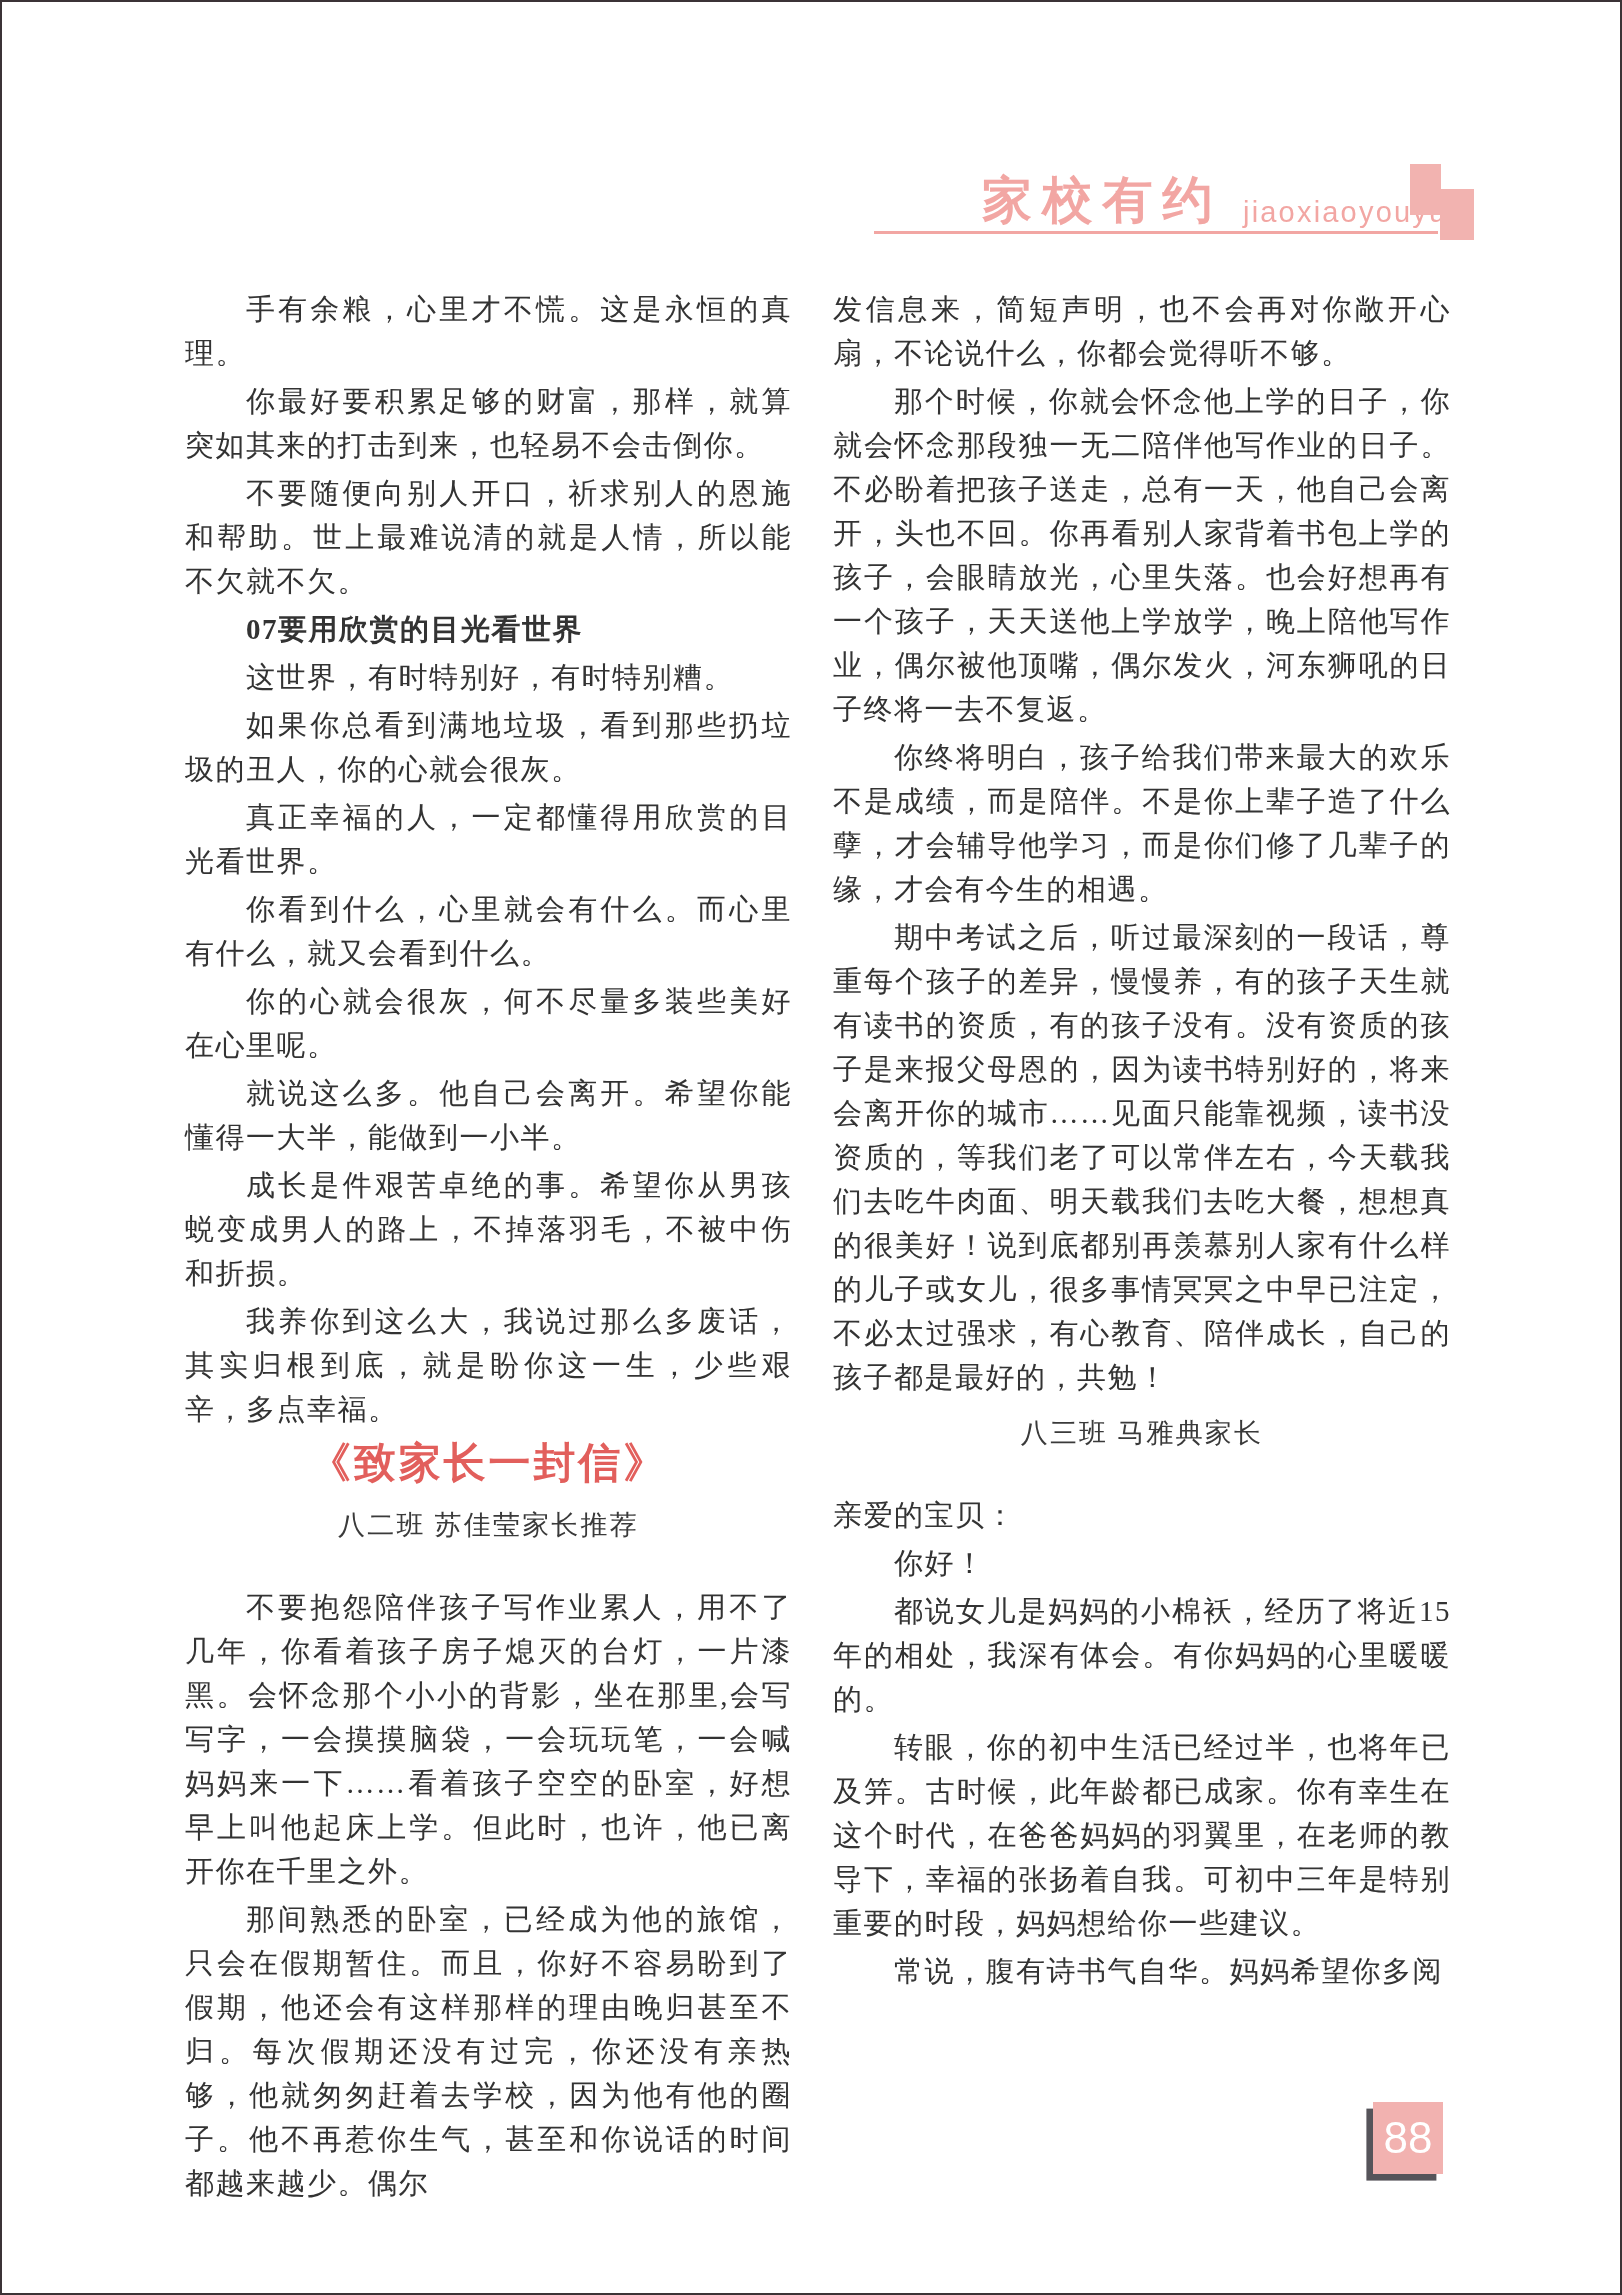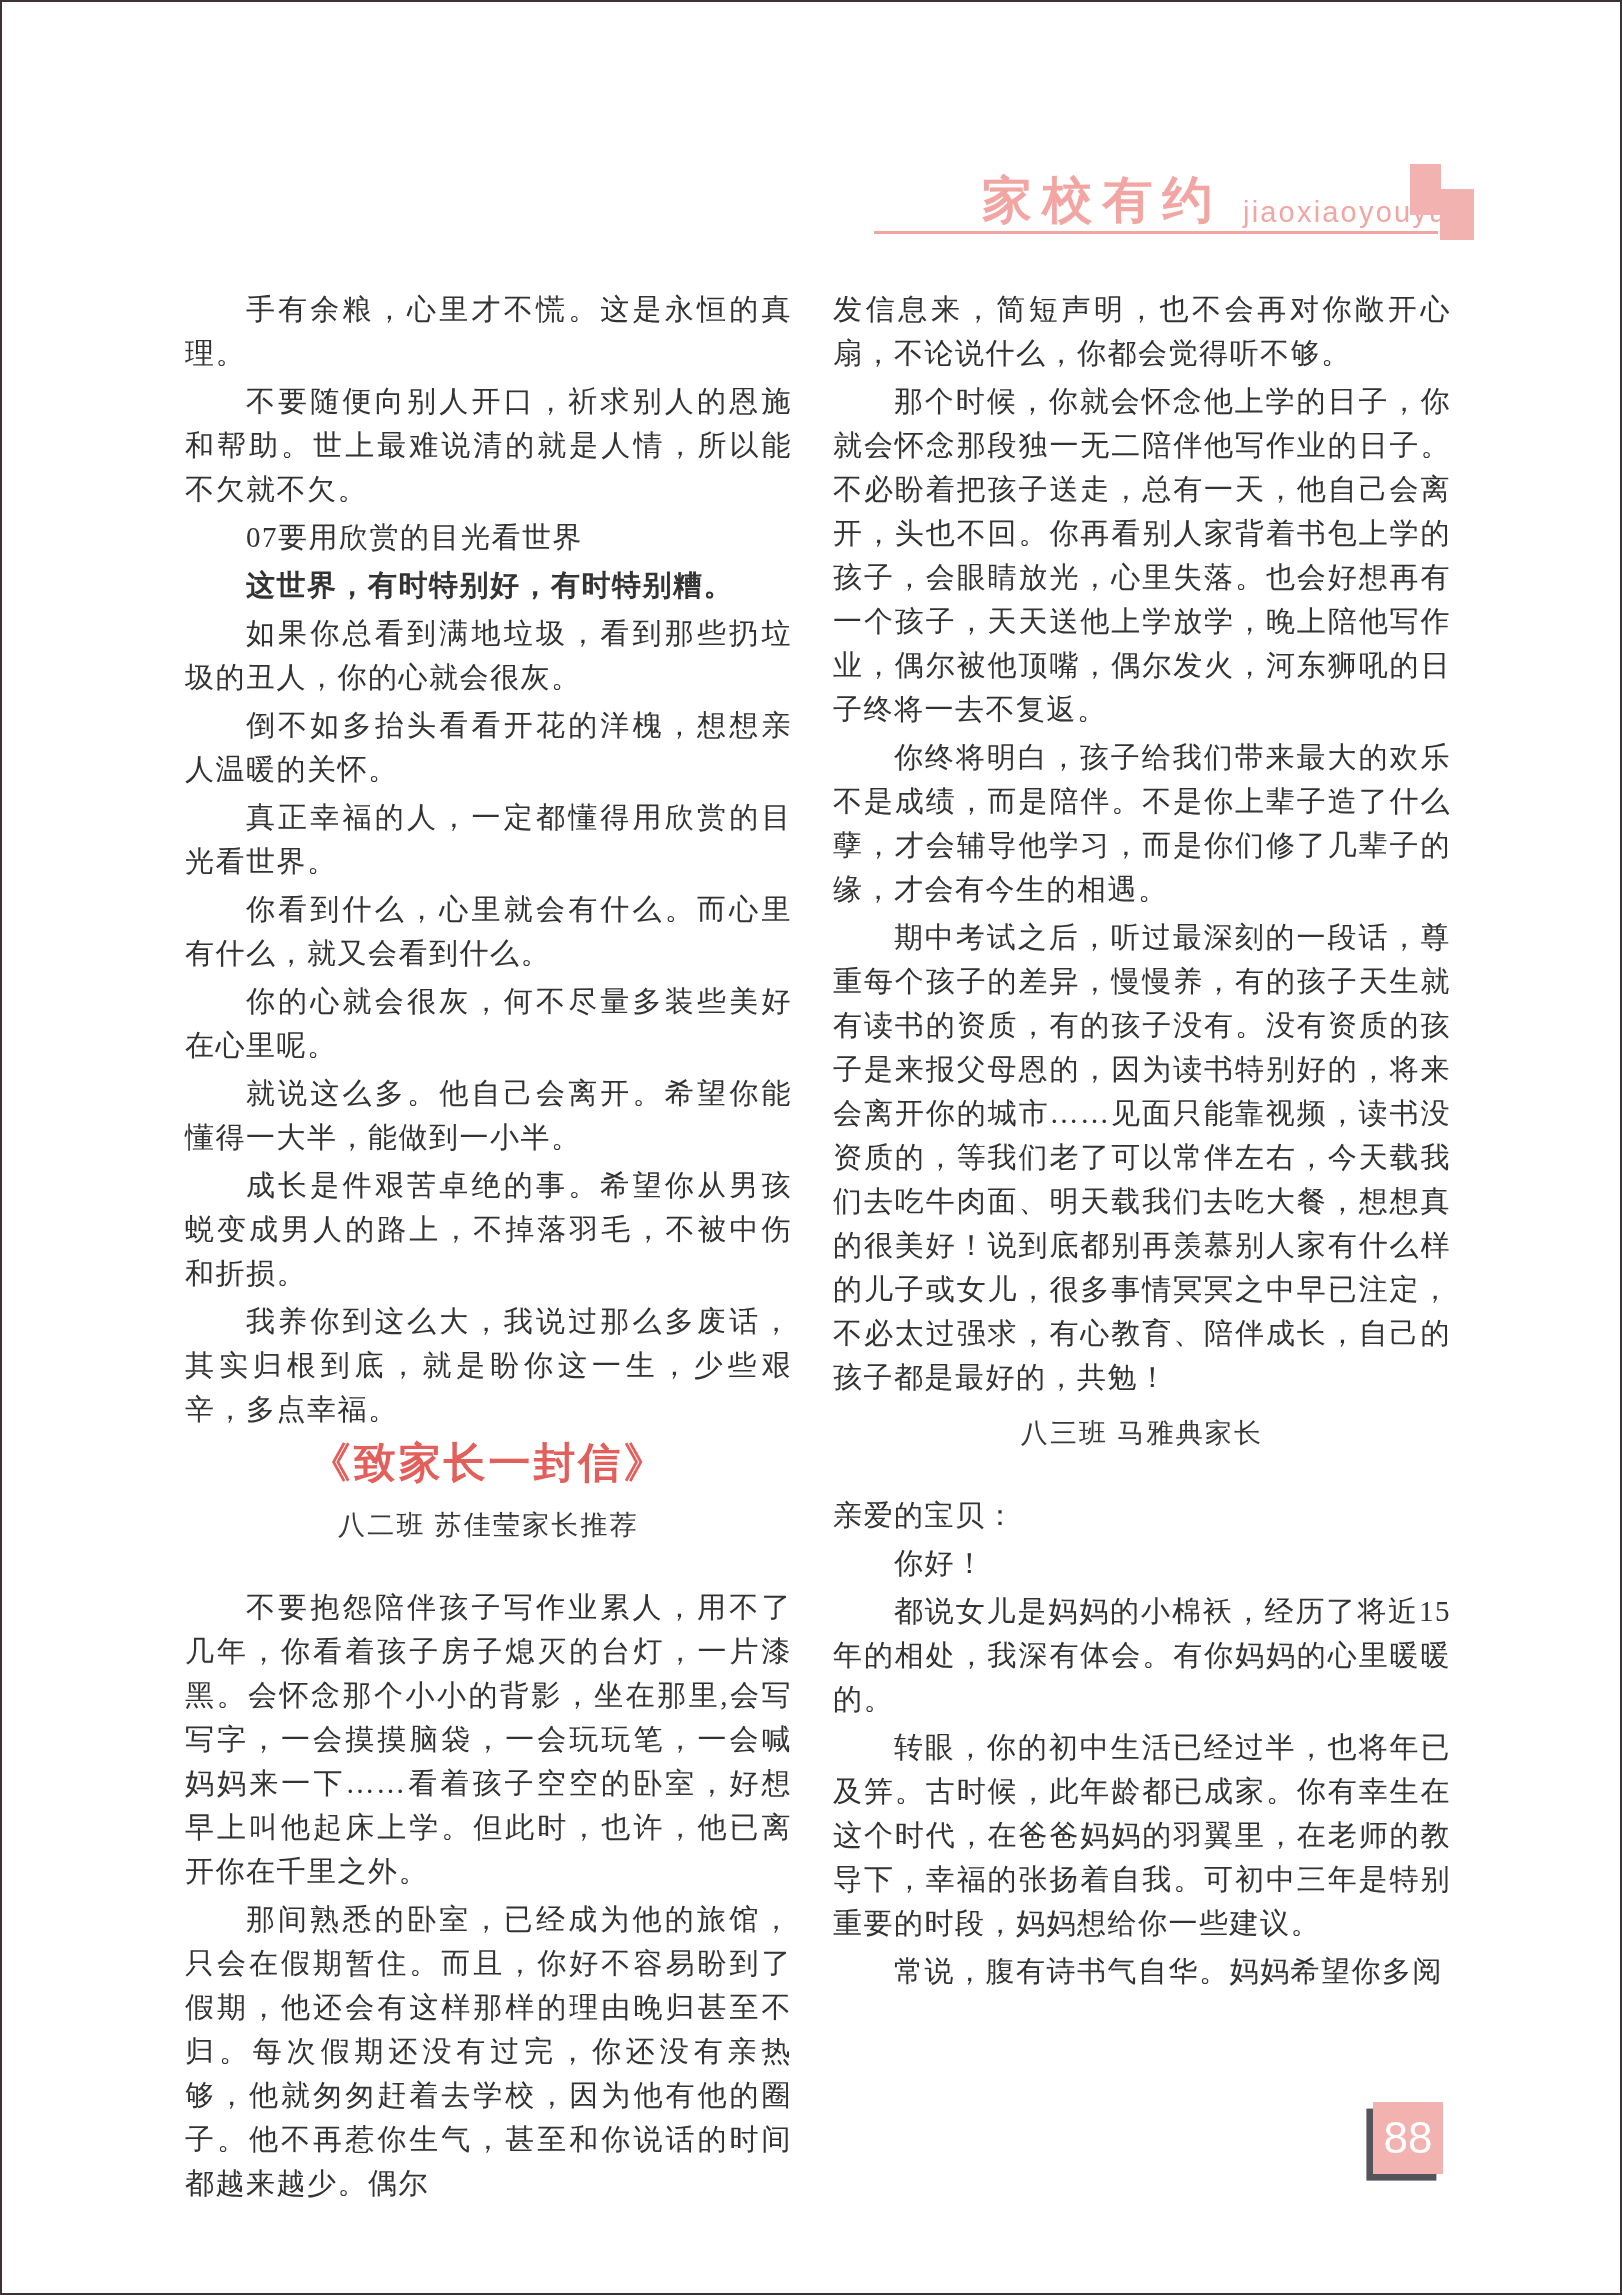--- a/index.html
+++ b/index.html
@@ -84,30 +84,30 @@
   <div class="header-pinyin">jiaoxiaoyouyue</div>
   <div class="header-rule"></div>
   <div class="deco-block deco-a"></div>
   <div class="deco-block deco-b"></div>
 
   <div class="col col-left">
     <div class="cont-left">
 
         <p class="body-par">手有余粮，心里才不慌。这是永恒的真理。</p>
 
+        <p class="body-par">你最好要积累足够的财富，那样，就算突如其来的打击到来，也轻易不会击倒你。</p>
 
         <p class="body-par">不要随便向别人开口，祈求别人的恩施和帮助。世上最难说清的就是人情，所以能不欠就不欠。</p>
 
         <p class="body-par">07要用欣赏的目光看世界</p>
 
         <p class="body-par">这世界，有时特别好，有时特别糟。</p>
 
         <p class="body-par">如果你总看到满地垃圾，看到那些扔垃圾的丑人，你的心就会很灰。</p>
 
-        <p class="body-par">倒不如多抬头看看开花的洋槐，想想亲人温暖的关怀。</p>
 
         <p class="body-par">真正幸福的人，一定都懂得用欣赏的目光看世界。</p>
 
         <p class="body-par">你看到什么，心里就会有什么。而心里有什么，就又会看到什么。</p>
 
         <p class="body-par">你的心就会很灰，何不尽量多装些美好在心里呢。</p>
 
         <p class="body-par">就说这么多。他自己会离开。希望你能懂得一大半，能做到一小半。</p>
 
         <p class="body-par">成长是件艰苦卓绝的事。希望你从男孩蜕变成男人的路上，不掉落羽毛，不被中伤和折损。</p>

